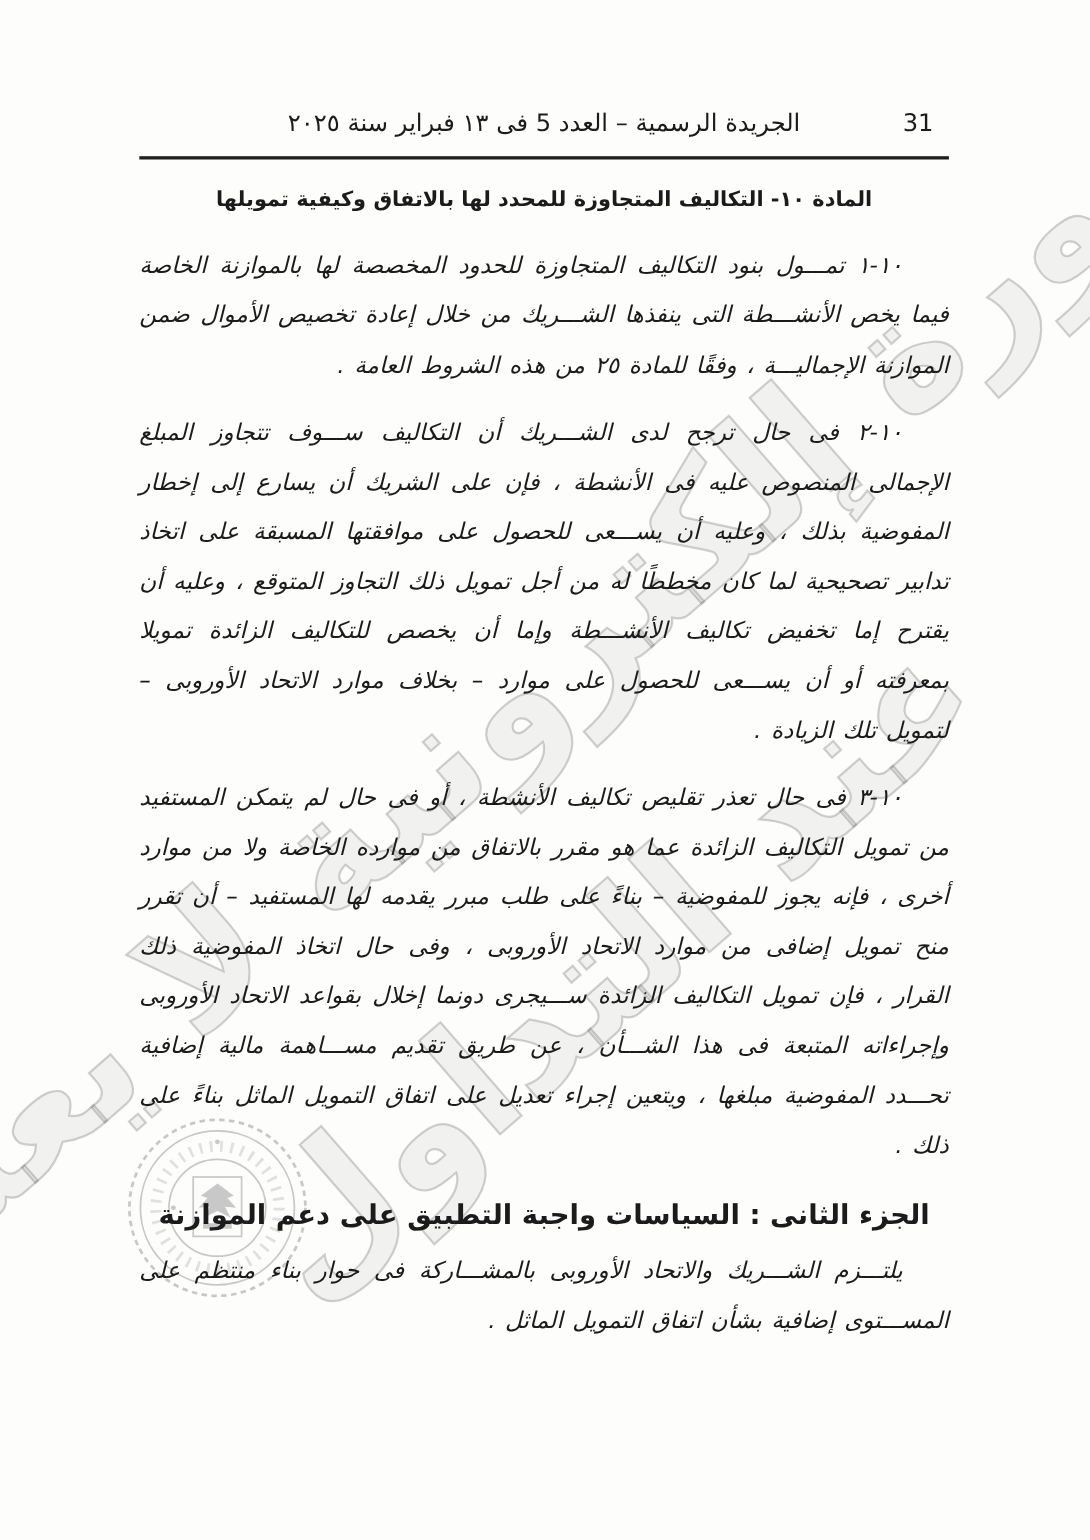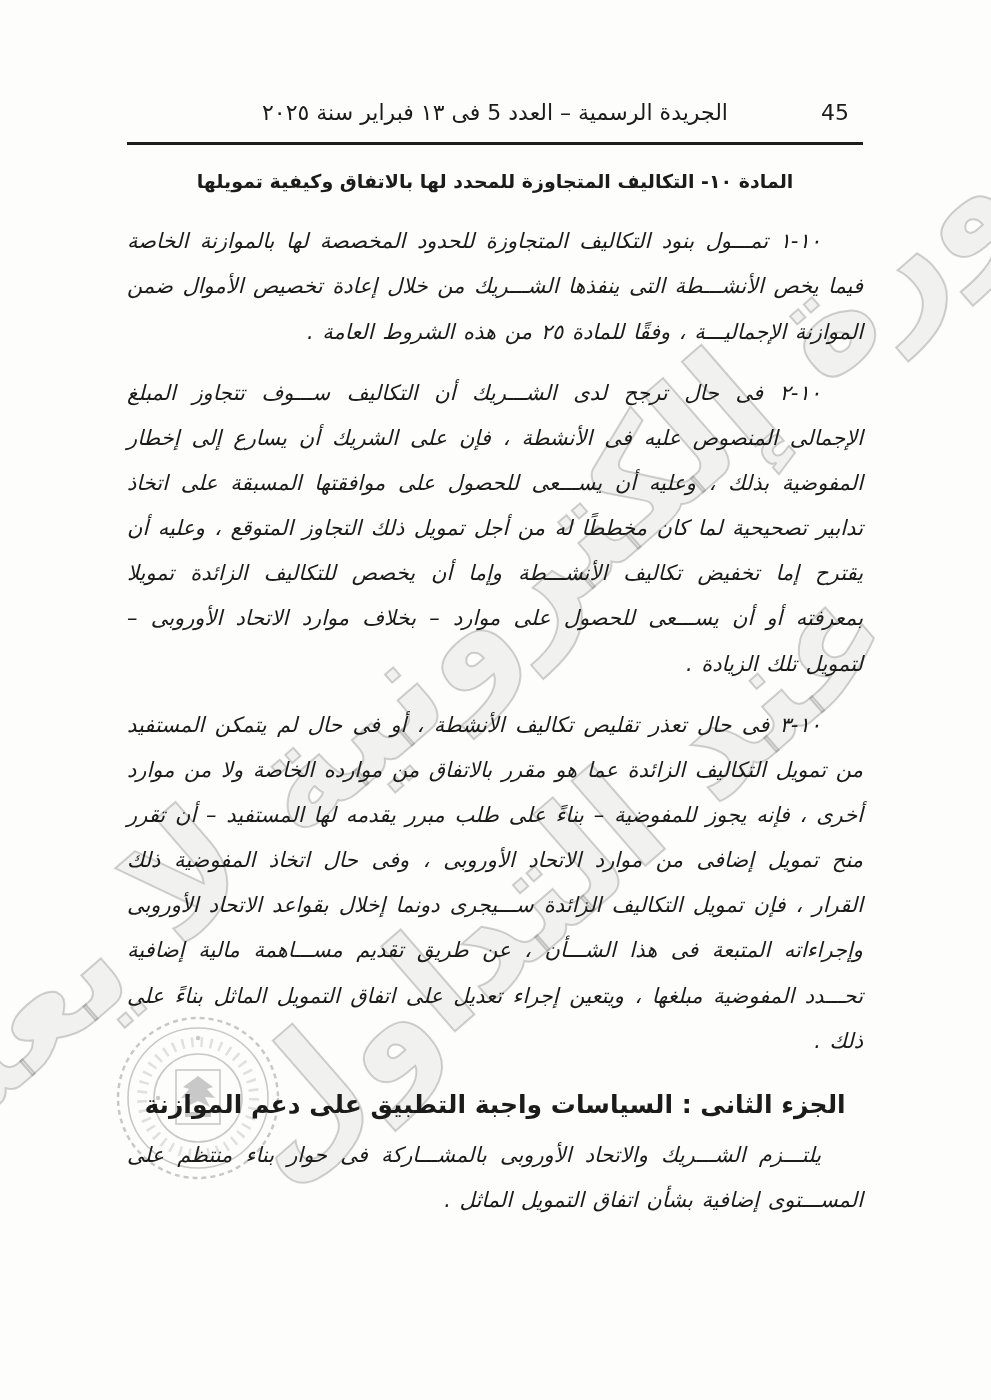--- a/index.html
+++ b/index.html
@@ -133,21 +133,21 @@
       <circle cx="158" cy="90" r="2.2"></circle>
       <circle cx="118" cy="150" r="2.2"></circle>
       <circle cx="118" cy="30" r="2.2"></circle>
     </g>
   </svg>
 
   <div class="content">
 
     <div class="header-row">
       <span>الجريدة الرسمية – العدد 5 فى ١٣ فبراير سنة ٢٠٢٥</span>
-      <span class="page-number">45</span>
+      <span class="page-number">31</span>
     </div>
     <div class="header-rule"></div>
 
     <h1 class="article-title">المادة ١٠- التكاليف المتجاوزة للمحدد لها بالاتفاق وكيفية تمويلها</h1>
 
     <p class="body-par">١٠-١ تمـــول بنود التكاليف المتجاوزة للحدود المخصصة لها بالموازنة الخاصة فيما يخص الأنشـــطة التى ينفذها الشـــريك من خلال إعادة تخصيص الأموال ضمن الموازنة الإجماليـــة ، وفقًا للمادة ٢٥ من هذه الشروط العامة .</p>
     <p class="body-par">١٠-٢ فى حال ترجح لدى الشـــريك أن التكاليف ســـوف تتجاوز المبلغ الإجمالى المنصوص عليه فى الأنشطة ، فإن على الشريك أن يسارع إلى إخطار المفوضية بذلك ، وعليه أن يســـعى للحصول على موافقتها المسبقة على اتخاذ تدابير تصحيحية لما كان مخططًا له من أجل تمويل ذلك التجاوز المتوقع ، وعليه أن يقترح إما تخفيض تكاليف الأنشـــطة وإما أن يخصص للتكاليف الزائدة تمويلا بمعرفته أو أن يســـعى للحصول على موارد – بخلاف موارد الاتحاد الأوروبى – لتمويل تلك الزيادة .</p>
     <p class="body-par">١٠-٣ فى حال تعذر تقليص تكاليف الأنشطة ، أو فى حال لم يتمكن المستفيد من تمويل التكاليف الزائدة عما هو مقرر بالاتفاق من موارده الخاصة ولا من موارد أخرى ، فإنه يجوز للمفوضية – بناءً على طلب مبرر يقدمه لها المستفيد – أن تقرر منح تمويل إضافى من موارد الاتحاد الأوروبى ، وفى حال اتخاذ المفوضية ذلك القرار ، فإن تمويل التكاليف الزائدة ســـيجرى دونما إخلال بقواعد الاتحاد الأوروبى وإجراءاته المتبعة فى هذا الشـــأن ، عن طريق تقديم مســـاهمة مالية إضافية تحـــدد المفوضية مبلغها ، ويتعين إجراء تعديل على اتفاق التمويل الماثل بناءً على ذلك .</p>
 
     <h2 class="section-heading">الجزء الثانى : السياسات واجبة التطبيق على دعم الموازنة</h2>

